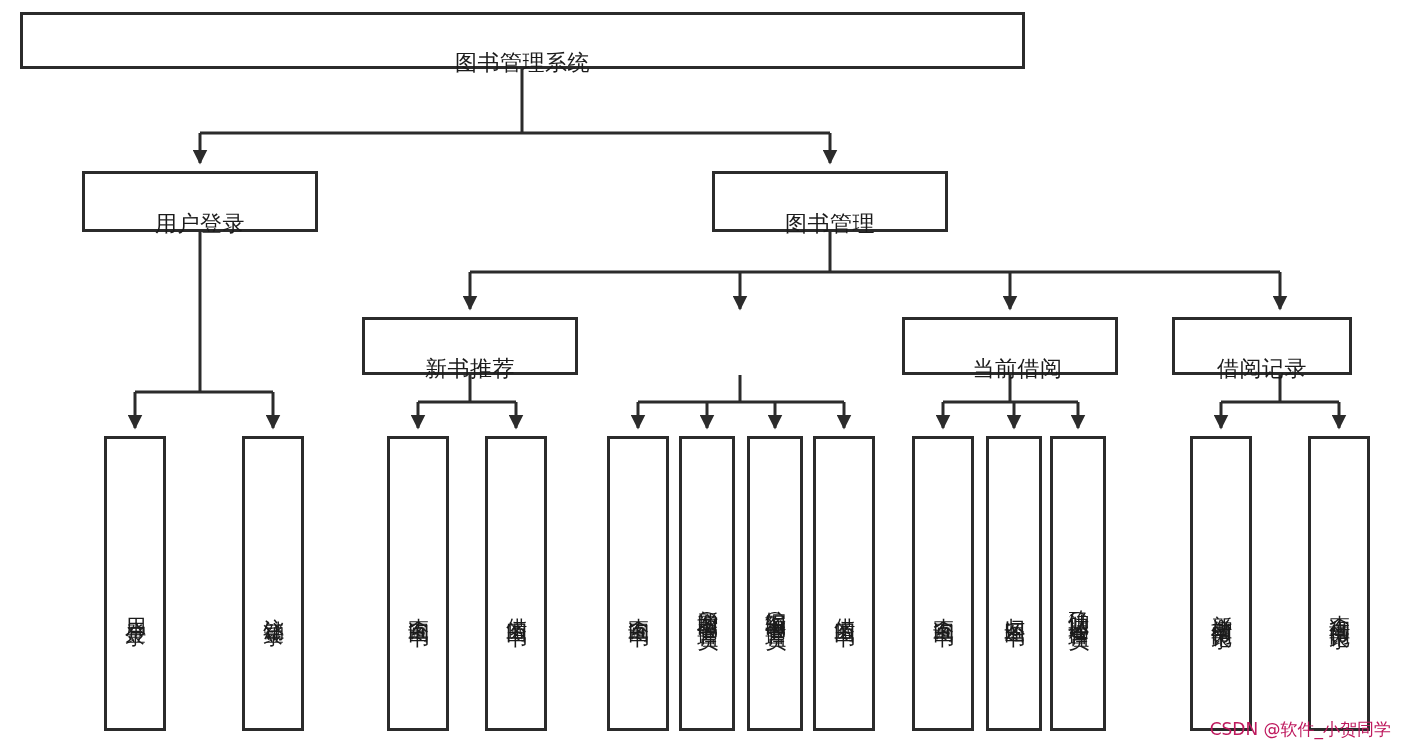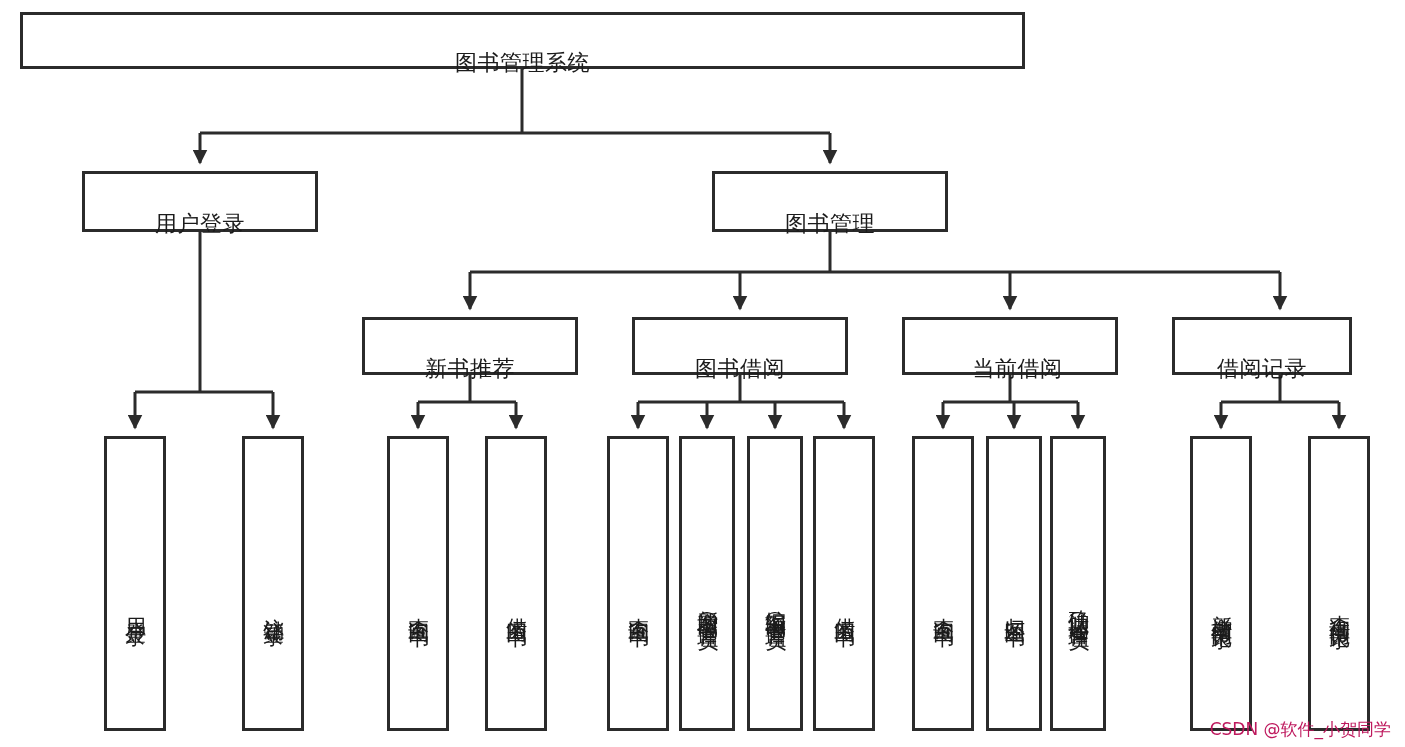--- a/index.html
+++ b/index.html
@@ -123,23 +123,20 @@
   <div class="node" style="left:82px; top:171px; width:236px; height:61px;">
     <span class="node-label">用户登录</span>
   </div>
   <div class="node" style="left:362px; top:317px; width:216px; height:58px;">
     <span class="node-label">新书推荐</span>
   </div>
 
   <div class="node" style="left:712px; top:171px; width:236px; height:61px;">
     <span class="node-label">图书管理</span>
   </div>
-  <div class="node" style="left:632px; top:317px; width:216px; height:58px;">
-    <span class="node-label">图书借阅</span>
-  </div>
   <div class="node" style="left:902px; top:317px; width:216px; height:58px;padding-left:15px;">
     <span class="node-label">当前借阅</span>
   </div>
   <div class="node" style="left:1172px; top:317px; width:180px; height:58px;">
     <span class="node-label">借阅记录</span>
   </div>
 
   <div class="node vertical" style="left:104px; top:436px; width:62px; height:295px;">
     <span class="node-label">用户登录</span>
   </div>

